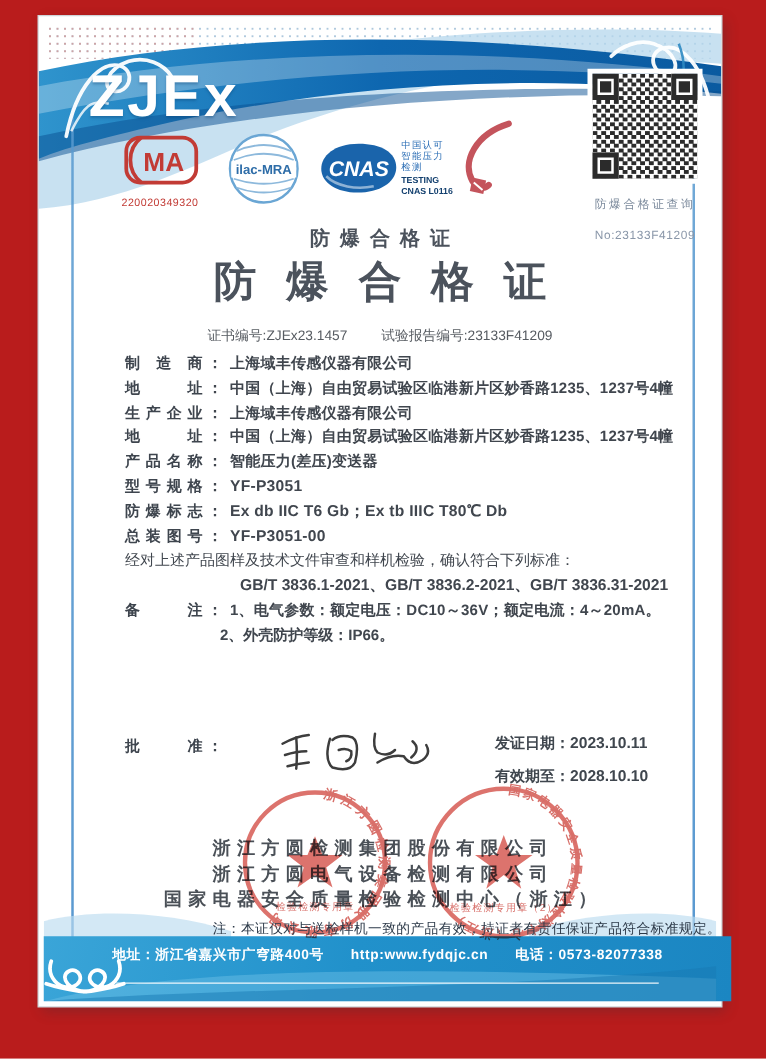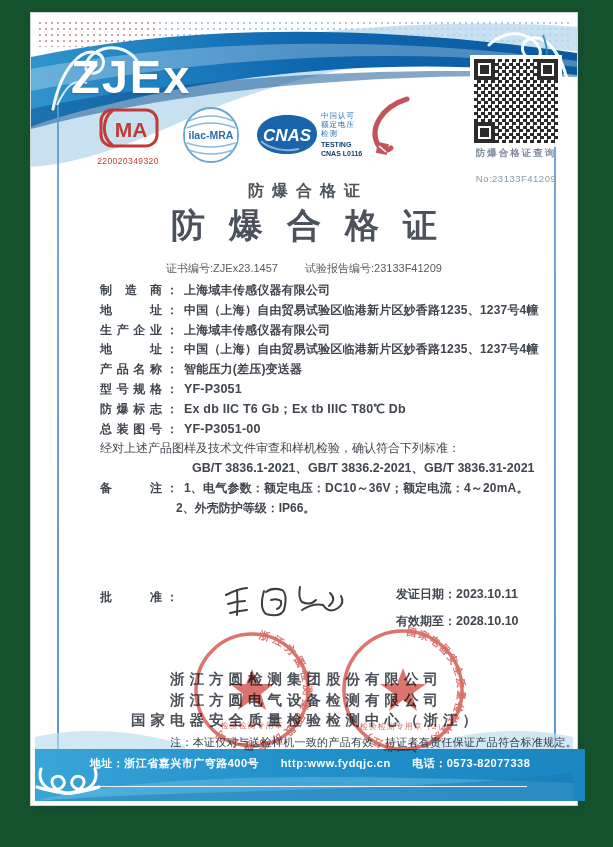--- a/index.html
+++ b/index.html
@@ -1,16 +1,16 @@
 <!DOCTYPE html>
 <html><head>
 <meta charset="utf-8">
 <style>
   html,body{margin:0;padding:0;background:#ffffff;}
-  .canvas{position:relative;width:613px;height:847px;background:#14532d;overflow:hidden;
+  .canvas{position:relative;width:613px;height:847px;background:#b91c1c;overflow:hidden;
           font-family:"Liberation Sans","DejaVu Sans",sans-serif;}
   .page{position:absolute;left:31px;top:13px;width:546px;height:792px;background:#ffffff;
         box-shadow:0 0 0 1px #cfd4d8, 3px 4px 10px rgba(40,50,60,.30);}
 
   
   .dots{position:absolute;left:6px;top:7px;width:534px;height:27px;
         background:radial-gradient(circle 1.6px, #aec8dd 55%, transparent 60%);
         background-size:6px 6px;}
   .dots-red{position:absolute;left:6px;top:7px;width:120px;height:27px;
         background:radial-gradient(circle 1.6px, #d79a96 55%, transparent 60%);
@@ -30,21 +30,21 @@
   .cnas-sub{position:absolute;left:66px;top:32px;font-size:7px;font-weight:bold;color:#123f6e;line-height:8.5px;}
 
   
   .qr-wrap{position:absolute;left:424px;top:46px;width:122px;z-index:3;text-align:center;}
   .qr{position:relative;width:84px;height:84px;margin:0 auto;background:
       repeating-conic-gradient(#2b2b2b 0% 25%, #ffffff 0% 50%) 0 0/7px 7px;
       outline:4px solid #fff;}
   .qr .f{position:absolute;width:21px;height:21px;border:4px solid #2b2b2b;background:#fff;box-sizing:border-box;}
   .qr .f::after{content:"";position:absolute;inset:2px;background:#2b2b2b;}
   .qr .f.tl{left:0;top:0}.qr .f.tr{right:0;top:0}.qr .f.bl{left:0;bottom:0}
-  .qr-caption{margin-top:4px;font-size:9.5px;color:#7d8b9d;letter-spacing:2px;font-weight:bold;}
+  .qr-caption{margin-top:14px;font-size:9.5px;color:#7d8b9d;letter-spacing:2px;font-weight:normal;}
   .qr-no{font-size:9.5px;color:#8a97a9;margin-top:13px;letter-spacing:.5px;}
 
   
   .category{position:absolute;left:0;top:168px;width:100%;text-align:center;font-size:16px;
             font-weight:bold;color:#4b525c;letter-spacing:8px;padding-left:8px;box-sizing:border-box;}
   .title{position:absolute;left:0;top:190px;width:100%;text-align:center;font-size:34px;
          font-weight:bold;color:#4b525c;letter-spacing:24px;padding-left:24px;box-sizing:border-box;}
   .certline{position:absolute;left:0;top:248px;width:100%;text-align:center;font-size:11px;color:#565b61;}
   .certline span{margin:0 12px;}
 
@@ -143,21 +143,21 @@
     </div>
 
     <div class="logo" style="left:224px;top:96px;width:130px;height:58px">
       <svg width="64" height="44" viewBox="0 0 64 44" style="position:absolute;left:0;top:4px">
         <path d="M32,2 C12,2 2,12 2,22 C2,34 16,42 34,41 C52,40 62,31 62,21 C62,9 50,2 32,2 Z" fill="#1a64ab"></path>
         <path d="M6,28 C14,36 30,39 44,36" fill="none" stroke="#ffffff" stroke-width="2" opacity=".5"></path>
         <text x="32" y="28" text-anchor="middle" font-size="17" font-weight="bold" font-style="italic" fill="#ffffff">CNAS</text>
       </svg>
       <div class="cnas-col">
         <div>中国认可</div>
-        <div>额定电压</div>
+        <div>智能压力</div>
         <div>检测</div>
       </div>
       <div class="cnas-sub">
         <div>TESTING</div>
         <div>CNAS L0116</div>
       </div>
     </div>
 
     <svg class="logo" style="left:330px;top:78px" width="58" height="78" viewBox="0 0 58 78">
       <path d="M46,8 C20,16 8,38 17,54 C20,59 26,61 30,57" fill="none" stroke="#c4545c" stroke-width="5" stroke-linecap="round"></path>

